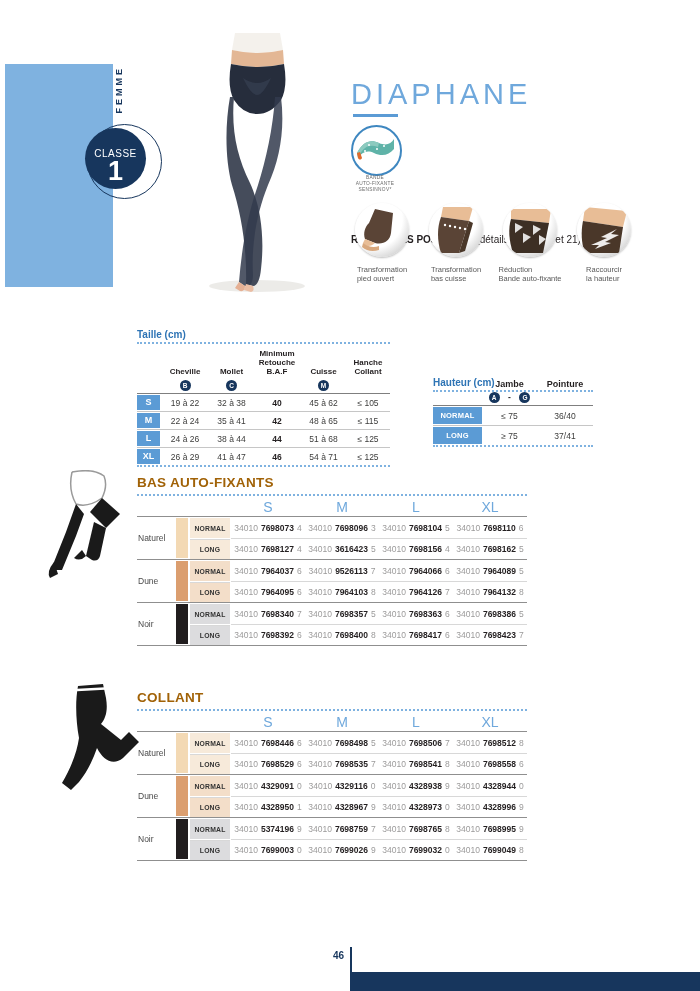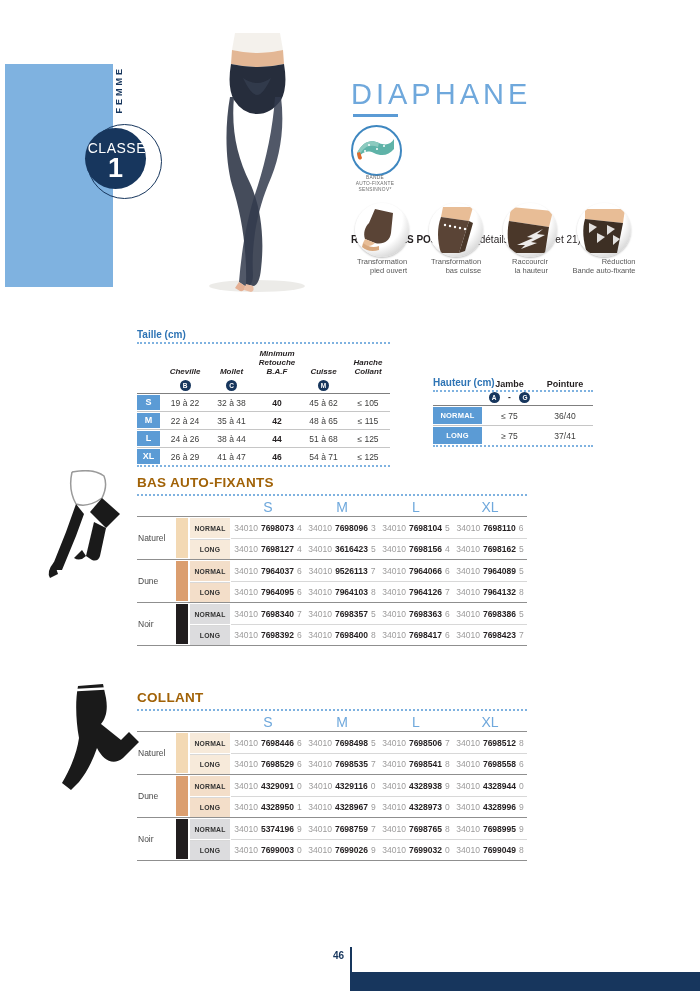--- a/index.html
+++ b/index.html
@@ -9,49 +9,49 @@
   }
   .abs{position:absolute;}
 
   
   .side-rect{left:5px;top:64px;width:108px;height:223px;background:#7fb2e0;}
   .femme{left:114px;top:66px;writing-mode:vertical-rl;transform:rotate(180deg);
     font-size:9px;font-weight:bold;letter-spacing:3px;color:#17365d;}
   .classe-ring{left:87px;top:124px;width:73px;height:73px;border:1px solid #17365d;border-radius:50%;}
   .classe-circle{left:85px;top:128px;width:61px;height:61px;border-radius:50%;background:#17365d;
     color:#fff;text-align:center;z-index:2;}
-  .classe-circle .cl{font-size:14px;letter-spacing:.5px;margin-top:12px;text-align:right;}
+  .classe-circle .cl{font-size:10px;letter-spacing:.5px;margin-top:20px;}
   .classe-circle .num{font-size:27px;font-weight:bold;line-height:.95;}
 
   
   .title{left:351px;top:78px;font-size:29px;letter-spacing:4px;color:#6fa8dc;font-weight:400;}
   .title-line{left:353px;top:114px;width:45px;height:3px;background:#5b9bd5;}
   .badge{left:351px;top:125px;width:47px;height:47px;border:2px solid #3e87c0;border-radius:50%;overflow:hidden;}
   .badge-label{left:336px;top:175px;width:78px;text-align:center;font-size:4.8px;line-height:1.25;
     color:#6b6b6b;white-space:pre-line;letter-spacing:.3px;}
   .retouches-head{left:351px;top:186px;font-size:10px;color:#231f20;margin-top:48px;}
   .retouches-head b{font-weight:bold;}
   .icon-row{left:345px;top:203px;width:296px;display:flex;}
   .icon-item{width:74px;display:flex;flex-direction:column;align-items:center;}
   .icon-circle{width:54px;height:54px;border-radius:50%;
     background:radial-gradient(circle at 35% 30%, #ffffff 55%, #d8d8d8 78%, #bdbdbd 100%);
     box-shadow:0 1px 2px rgba(0,0,0,.25);overflow:hidden;display:flex;align-items:center;justify-content:center;}
-  .icon-label{margin-top:0;font-size:7.5px;line-height:1.2;color:#595959;text-align:right;white-space:pre-line;}
+  .icon-label{margin-top:8px;font-size:7.5px;line-height:1.2;color:#595959;text-align:left;white-space:pre-line;}
 
   
   .sec-title-sm{font-size:10px;font-weight:bold;color:#2e74b5;}
   .sec-title-lg{font-size:13.5px;font-weight:bold;color:#a16207;letter-spacing:.3px;}
   .dotted{border-top:2px dotted #7fb2e0;height:0;}
 
   
   .taille{left:137px;top:346px;width:253px;font-size:8.5px;}
   .t-grid{display:grid;grid-template-columns:23px 50px 43px 48px 45px 44px;}
   .t-head{align-items:end;}
   .t-head .th{font-weight:bold;font-size:8px;line-height:1.1;text-align:center;color:#231f20;
-    white-space:pre-line;padding:4px 0 2px 0;font-style:italic;}
+    white-space:pre-line;padding:4px 0 2px 0;}
   .letter-row{height:15px;align-items:center;}
   .letter-dot{width:11px;height:11px;border-radius:50%;background:#17365d;color:#fff;font-size:6.5px;
     font-weight:bold;display:flex;align-items:center;justify-content:center;margin:0 auto;}
   .t-body{border-top:1.5px solid #7f7f7f;}
   .t-row{height:17px;align-items:center;border-bottom:1px solid #c6c6c6;}
   .t-row:last-child{border-bottom:2px dotted #7fb2e0;}
   .t-row div{text-align:center;}
   .size-cell{background:#5b9bd5;color:#fff;font-weight:bold;font-size:9px;height:15px;line-height:15px;margin:0 0 1px 0;}
   .bold-val{font-weight:bold;color:#231f20;}
 
@@ -156,43 +156,43 @@
             <circle cx="36" cy="26" r="1.2"></circle>
           </g>
       </svg>
     </div>
     <div class="icon-label">Transformation
 bas cuisse</div>
   </div>
   <div class="icon-item">
     <div class="icon-circle">
       <svg width="54" height="54" viewBox="0 0 54 54">
-        <path d="M8,4 L50,8 L46,24 L6,18 Z" fill="#e8bd96"></path>
-        <path d="M6,18 L46,24 L42,50 L8,50 C4,40 4,28 6,18 Z" fill="#4a3729"></path>
-        <path d="M40,26 L24,34 L30,35 L14,42 L22,42 L18,46 L34,40 L28,39 L42,32 L34,31 Z" fill="#fff" opacity=".9"></path>
-      </svg>
-    </div>
-    <div class="icon-label">Raccourcir
-la hauteur</div>
-  </div>
-  <div class="icon-item">
-    <div class="icon-circle">
-      <svg width="54" height="54" viewBox="0 0 54 54">
         <path d="M8,6 L48,6 L46,20 L8,16 Z" fill="#e8bd96"></path>
         <path d="M8,16 L46,20 L40,50 L10,50 C6,38 5,26 8,16 Z" fill="#3d2f24"></path>
         <g fill="#fff" opacity=".85">
           <path d="M12,20 L20,24 L12,30 Z"></path>
             <path d="M30,22 L38,26 L30,32 Z"></path>
           <path d="M20,30 L28,34 L20,40 Z"></path>
             <path d="M36,32 L43,36 L36,42 Z"></path>
         </g>
       </svg>
     </div>
     <div class="icon-label">Réduction
 Bande auto-fixante</div>
+  </div>
+  <div class="icon-item">
+    <div class="icon-circle">
+      <svg width="54" height="54" viewBox="0 0 54 54">
+        <path d="M8,4 L50,8 L46,24 L6,18 Z" fill="#e8bd96"></path>
+        <path d="M6,18 L46,24 L42,50 L8,50 C4,40 4,28 6,18 Z" fill="#4a3729"></path>
+        <path d="M40,26 L24,34 L30,35 L14,42 L22,42 L18,46 L34,40 L28,39 L42,32 L34,31 Z" fill="#fff" opacity=".9"></path>
+      </svg>
+    </div>
+    <div class="icon-label">Raccourcir
+la hauteur</div>
   </div>
 </div>
 
 <div class="abs sec-title-sm" style="left:137px;top:329px;">Taille (cm)</div>
 <div class="abs dotted" style="left:137px;top:342px;width:253px;"></div>
 <div class="abs taille" id="taille-table">
     <div class="t-grid t-head">
       <div></div>
       <div class="th">Cheville</div>
       <div class="th">Mollet</div>

